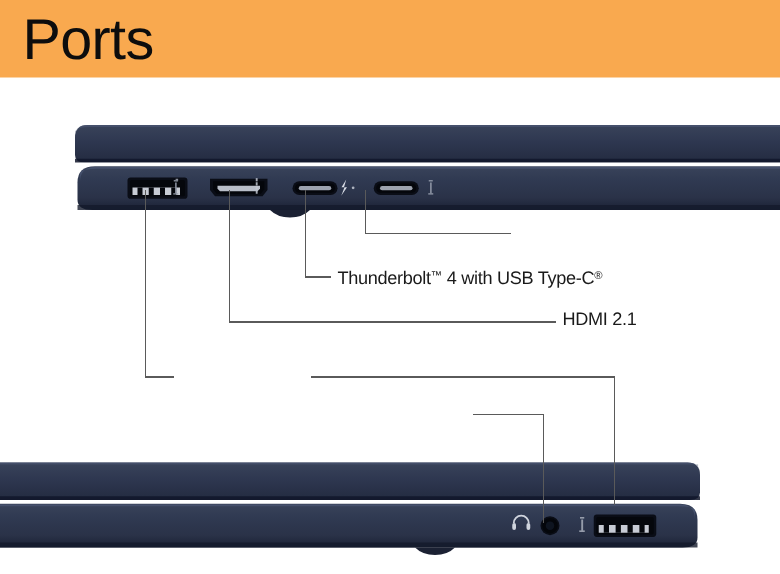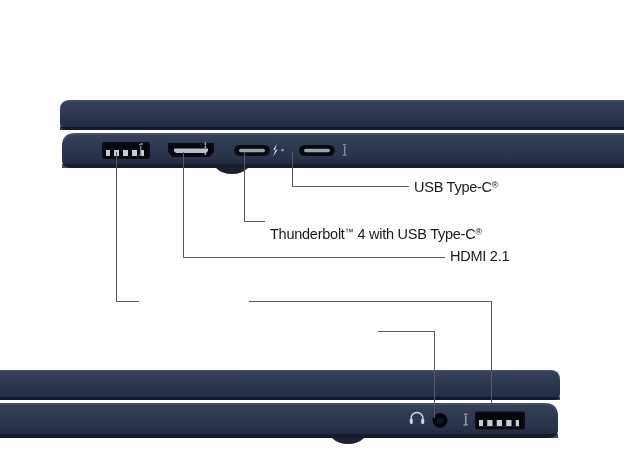--- a/index.html
+++ b/index.html
@@ -70,30 +70,33 @@
     color: #1a1a1a;
     white-space: nowrap;
     letter-spacing: -0.25px;
   }
   .callout sup {
     font-size: 0.62em;
     vertical-align: 0.45em;
     letter-spacing: 0;
   }
   #callout-usbc   { left: 414px; top: 177px; }
-  #callout-tb4    { left: 270px; top: 224px; }
+  #callout-tb4    { left: 270px; top: 212px; }
   #callout-hdmi   { left: 450px; top: 248px; }
   #callout-usba   { left: 144px; top: 292px; }
   #callout-combo  { left: 146px; top: 322px; }
 </style>
 </head>
 <body>
 
 <div id="page">
 
+  <div id="header-banner" style="background: rgb(249, 169, 79);">
+    <div id="page-title" style="color: rgb(13, 13, 13);">Ports</div>
+  </div>
 
   <div class="laptop" id="top-laptop" style="left:56px; top:98px;">
     <svg width="570" height="78" viewBox="0 0 570 78" xmlns="http://www.w3.org/2000/svg">
       <defs>
         <linearGradient id="lidGradTop" x1="0" y1="0" x2="0" y2="1">
           <stop offset="0%" stop-color="#39435A"></stop>
           <stop offset="45%" stop-color="#2E3750"></stop>
           <stop offset="100%" stop-color="#232B40"></stop>
         </linearGradient>
         <linearGradient id="baseGradTop" x1="0" y1="0" x2="0" y2="1">
@@ -240,21 +243,20 @@
 
     <polyline points="183.5,152 183.5,257.5 445,257.5"></polyline>
 
     <polyline points="116.5,152 116.5,301.5 139,301.5"></polyline>
 
     <polyline points="249,301.5 491.5,301.5 491.5,404"></polyline>
 
     <polyline points="378,331.5 434.5,331.5 434.5,418"></polyline>
   </svg>
 
-  <div class="callout" id="callout-usbc"><span>USB Type-C</span><sup>®</sup></div>
 
   <div class="callout" id="callout-tb4"><span>Thunderbolt</span><sup>™</sup><span> 4 with USB Type-C</span><sup>®</sup></div>
 
   <div class="callout" id="callout-hdmi">HDMI 2.1</div>
 
 
 
 </div>
 
 </body></html>

